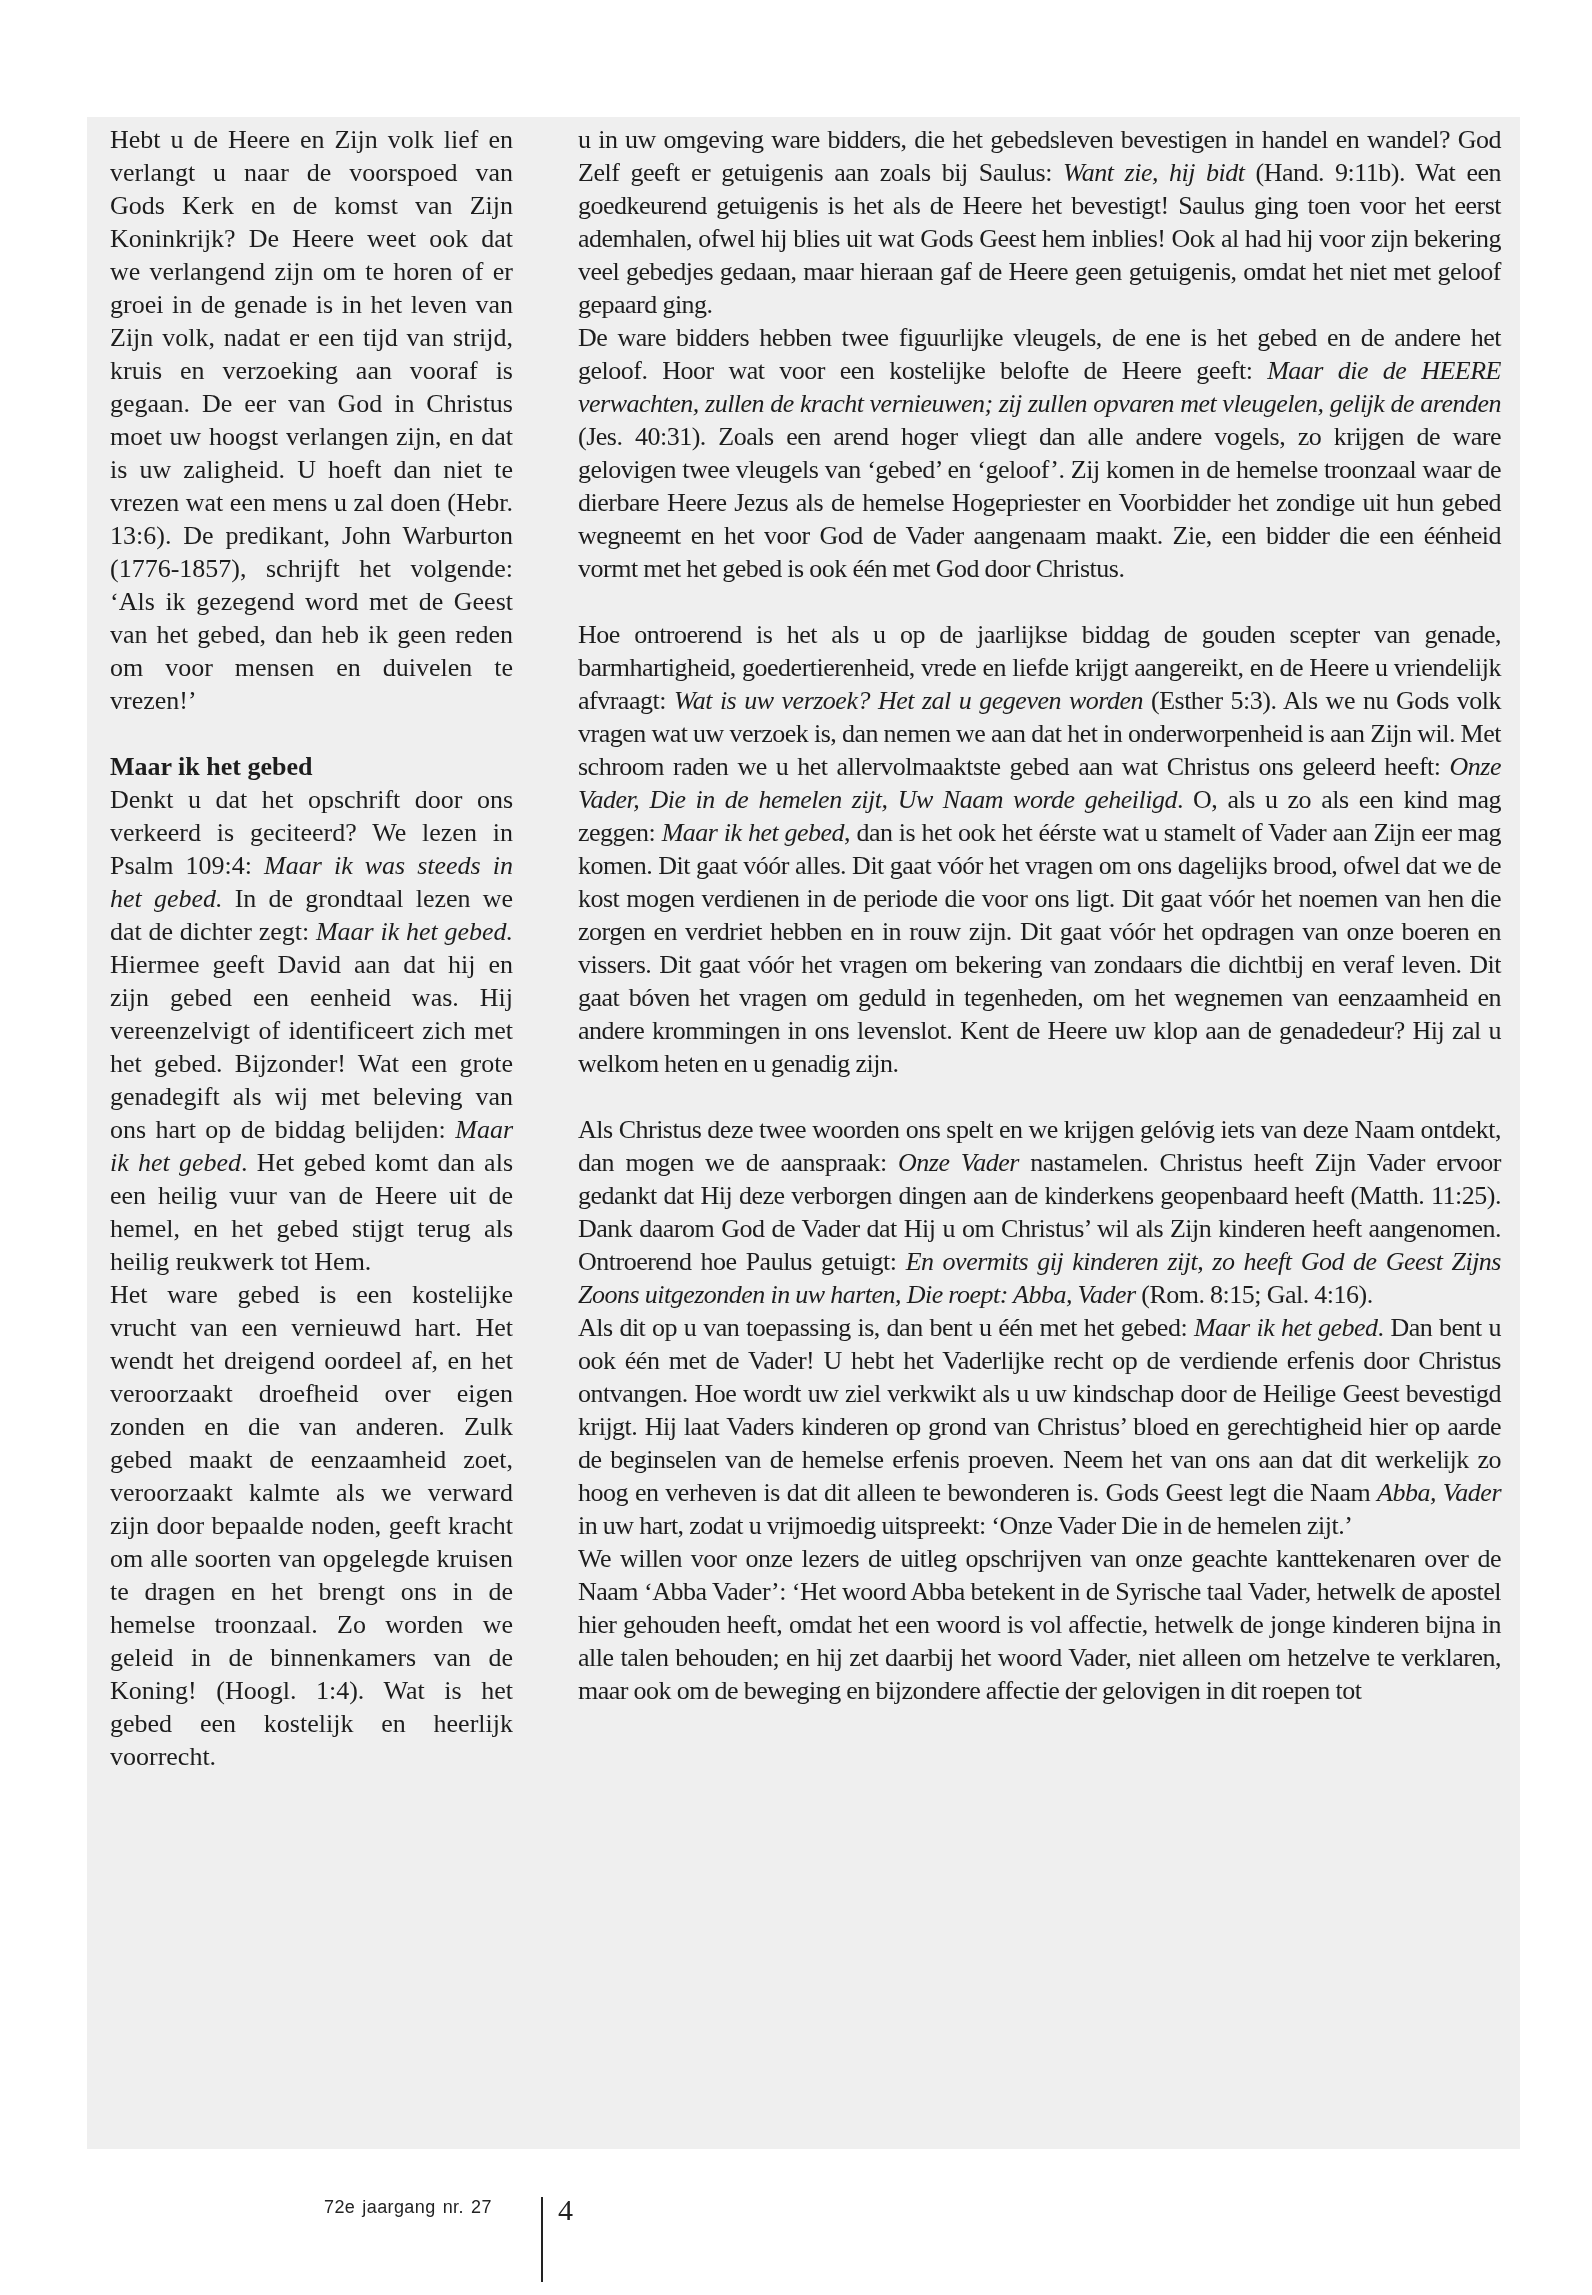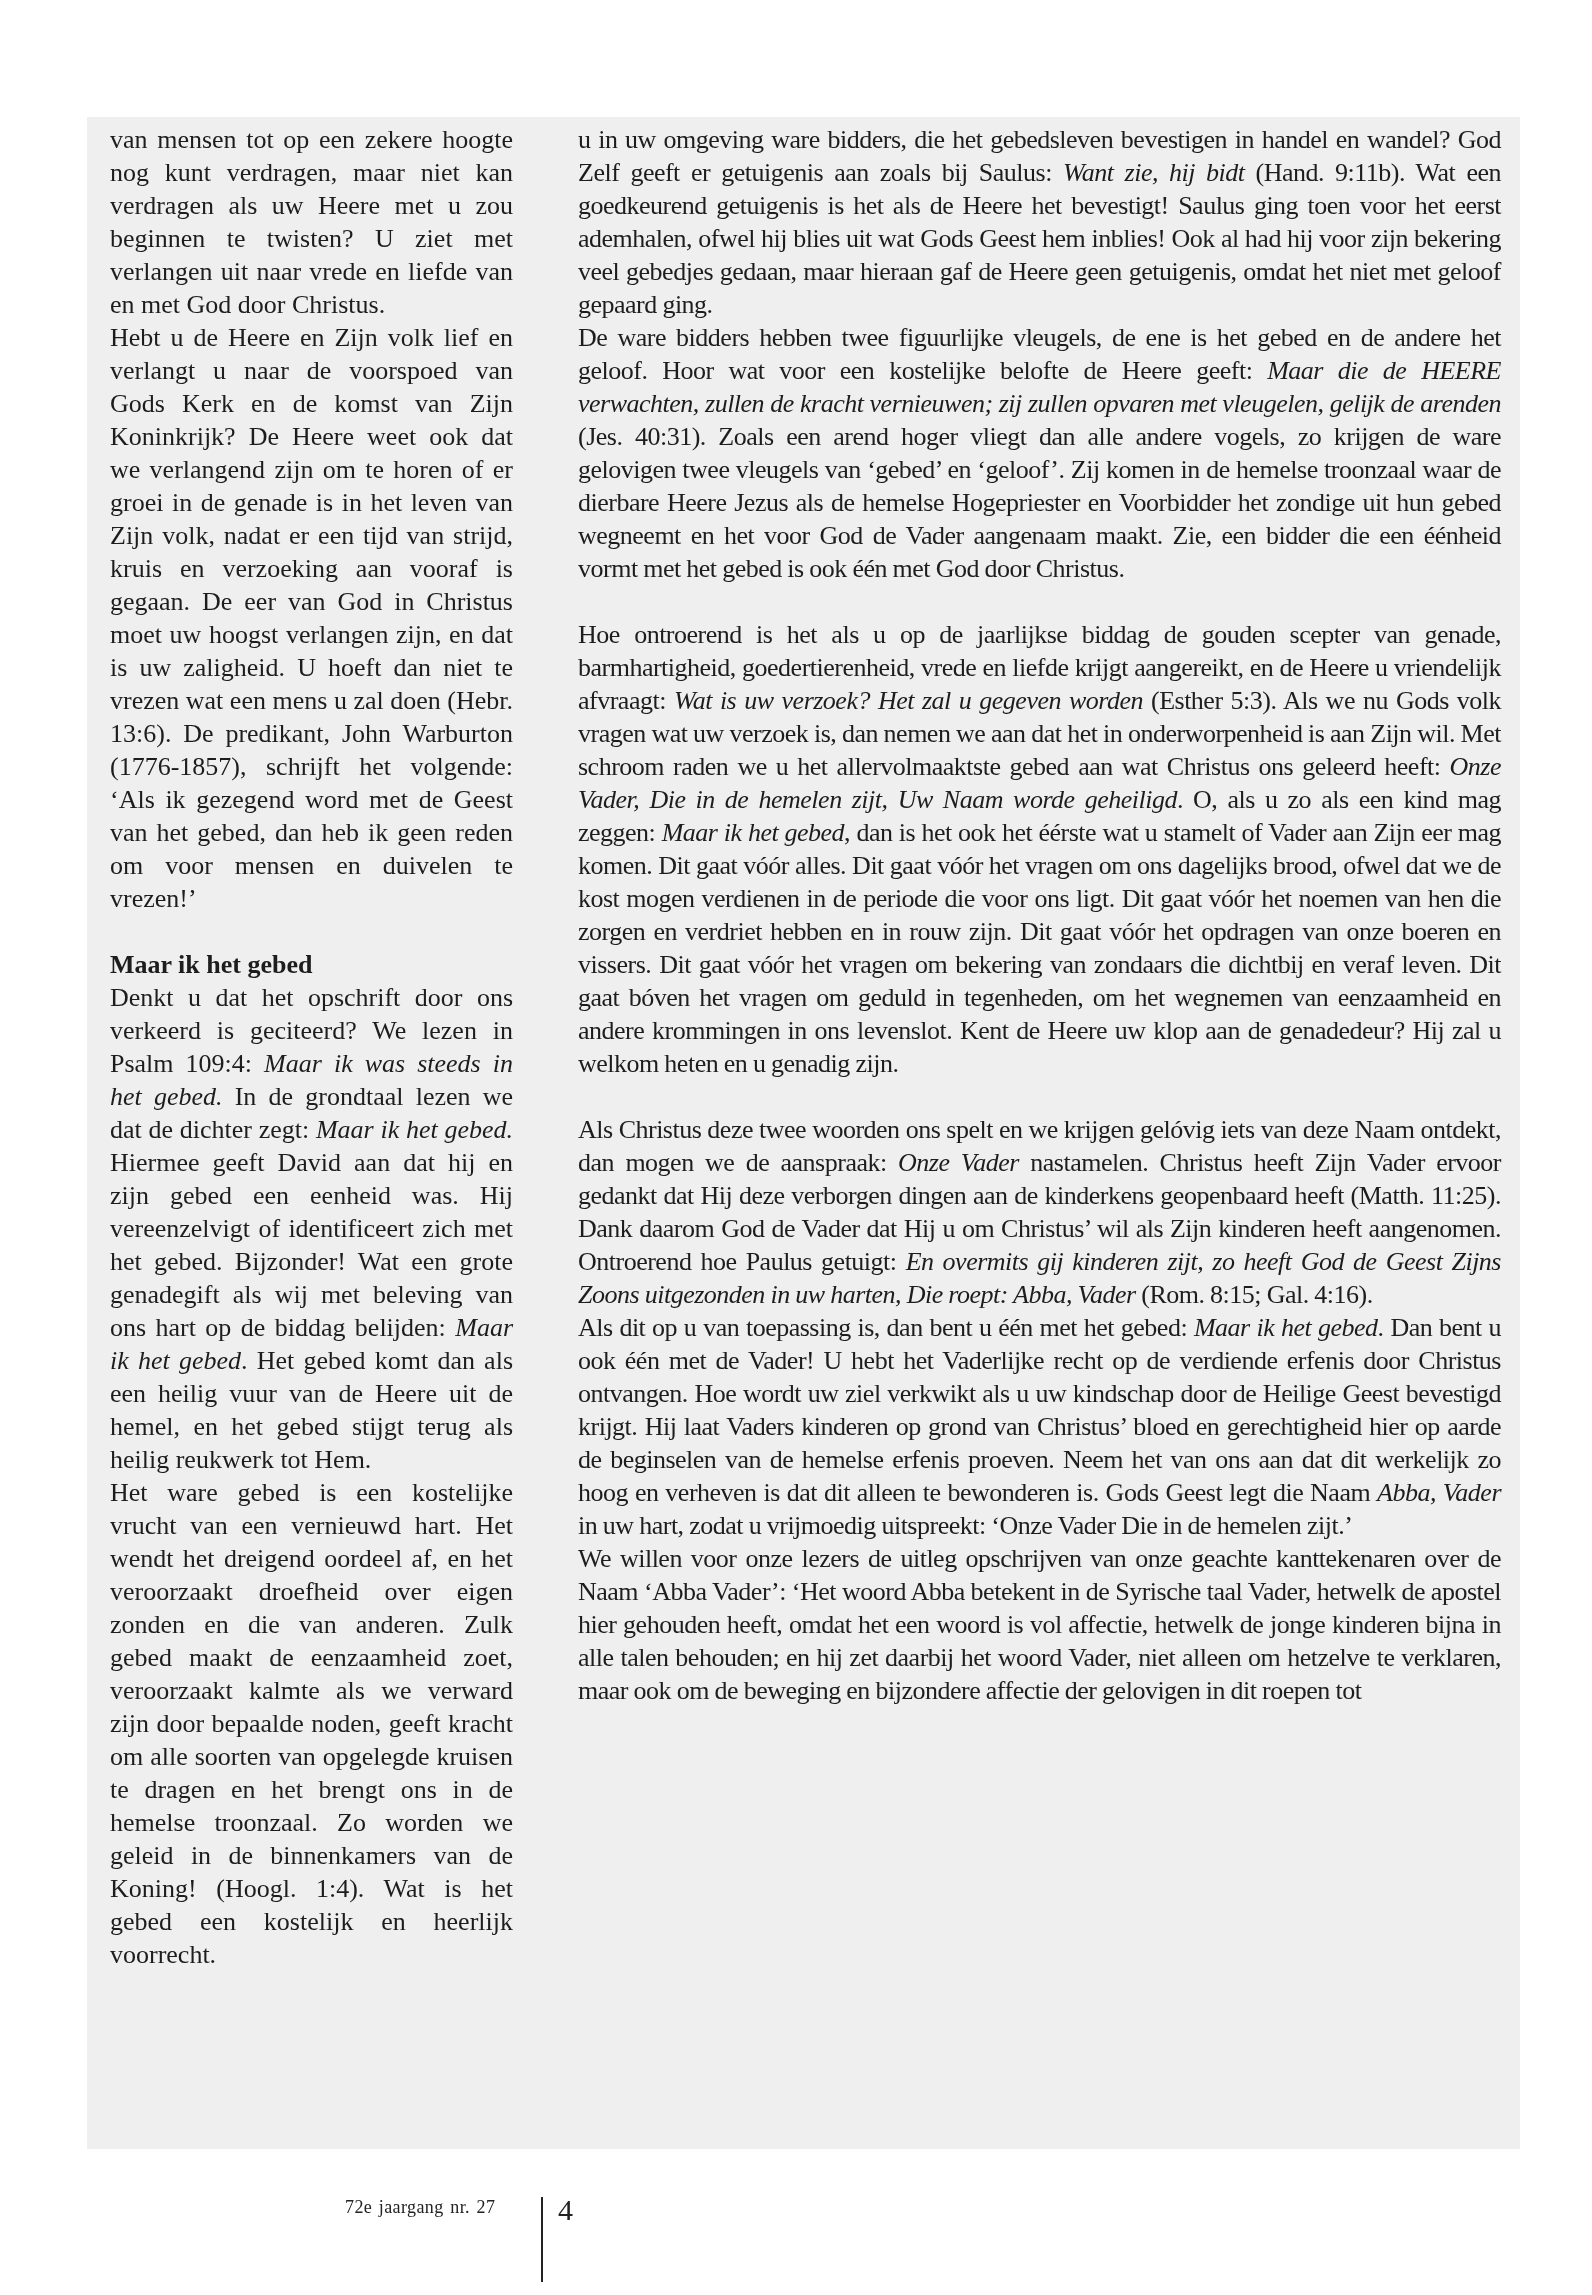--- a/index.html
+++ b/index.html
@@ -25,39 +25,38 @@
   .gap { height: 33px; }
   .heading { font-weight: bold; margin: 0; }
   .col-left .heading { font-size: 26px; }
   .col-right .heading { font-size: 26px; letter-spacing: -0.7px; }
   .it { font-style: italic; }
   .b { font-weight: normal; }
   .footer {
     position: absolute; top: 2152px; left: 0; width: 1592px; height: 138px;
   }
   .footer-issue {
-    position: absolute; left: 345px; top: 45px;
-    font-family: Liberation Serif, serif; font-size: 18px; letter-spacing: 0.4px; color: #222;
+    position: absolute; left: 324px; top: 45px;
+    font-family: Liberation Sans, sans-serif; font-size: 18px; letter-spacing: 0.4px; color: #222;
     word-spacing: 1.7px;
   }
   .footer-divider {
     position: absolute; left: 541px; top: 45px; width: 1.7px; height: 85px; background: #222;
   }
   .footer-page {
     position: absolute; left: 558px; top: 41px;
     font-family: "Liberation Serif", serif; font-size: 30px; color: #222;
   }
 </style>
 </head>
 <body>
 
 <div class="panel"></div>
 
 <div class="col-left">
-  <p>van mensen tot op een zekere hoogte nog kunt verdragen, maar niet kan verdragen als uw Heere met u zou beginnen te twisten? U ziet met verlangen uit naar vrede en liefde van en met God door Christus.</p>
   <p>Hebt u de Heere en Zijn volk lief en verlangt u naar de voorspoed van Gods Kerk en de komst van Zijn Koninkrijk? De Heere weet ook dat we verlangend zijn om te horen of er groei in de genade is in het leven van Zijn volk, nadat er een tijd van strijd, kruis en verzoeking aan vooraf is gegaan. De eer van God in Christus moet uw hoogst verlangen zijn, en dat is uw zaligheid. U hoeft dan niet te vrezen wat een mens u zal doen (Hebr. 13:6). De predikant, John Warburton (1776-1857), schrijft het volgende: ‘Als ik gezegend word met de Geest van het gebed, dan heb ik geen reden om voor mensen en duivelen te vrezen!’</p>
   <div class="gap"></div>
   <p class="heading">Maar ik het gebed</p>
   <p><span>Denkt u dat het opschrift door ons verkeerd is geciteerd? We lezen in Psalm 109:4: </span><span class="it">Maar ik was steeds in het gebed.</span><span> In de grondtaal lezen we dat de dichter zegt: </span><span class="it">Maar ik het gebed.</span><span> Hiermee geeft David aan dat hij en zijn gebed een eenheid was. Hij vereenzelvigt of identificeert zich met het gebed. Bijzonder! Wat een grote genadegift als wij met beleving van ons hart op de biddag belijden: </span><span class="it">Maar ik het gebed</span><span>. Het gebed komt dan als een heilig vuur van de Heere uit de hemel, en het gebed stijgt terug als heilig reukwerk tot Hem.</span></p>
   <p>Het ware gebed is een kostelijke vrucht van een vernieuwd hart. Het wendt het dreigend oordeel af, en het veroorzaakt droefheid over eigen zonden en die van anderen. Zulk gebed maakt de eenzaamheid zoet, veroorzaakt kalmte als we verward zijn door bepaalde noden, geeft kracht om alle soorten van opgelegde kruisen te dragen en het brengt ons in de hemelse troonzaal. Zo worden we geleid in de binnenkamers van de Koning! (Hoogl. 1:4). Wat is het gebed een kostelijk en heerlijk voorrecht.</p>
   <div class="gap"></div>
 </div>
 
 <div class="col-right">
   <p><span>u in uw omgeving ware bidders, die het gebedsleven bevestigen in handel en wandel? God Zelf geeft er getuigenis aan zoals bij Saulus: </span><span class="it">Want zie, hij bidt</span><span> (Hand. 9:11b). Wat een goedkeurend getuigenis is het als de Heere het bevestigt! Saulus ging toen voor het eerst ademhalen, ofwel hij blies uit wat Gods Geest hem inblies! Ook al had hij voor zijn bekering veel gebedjes gedaan, maar hieraan gaf de Heere geen getuigenis, omdat het niet met geloof gepaard ging.</span></p>

